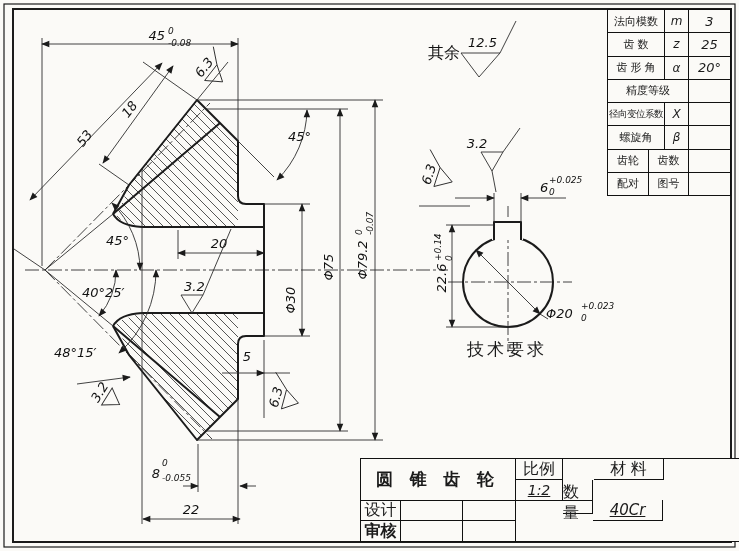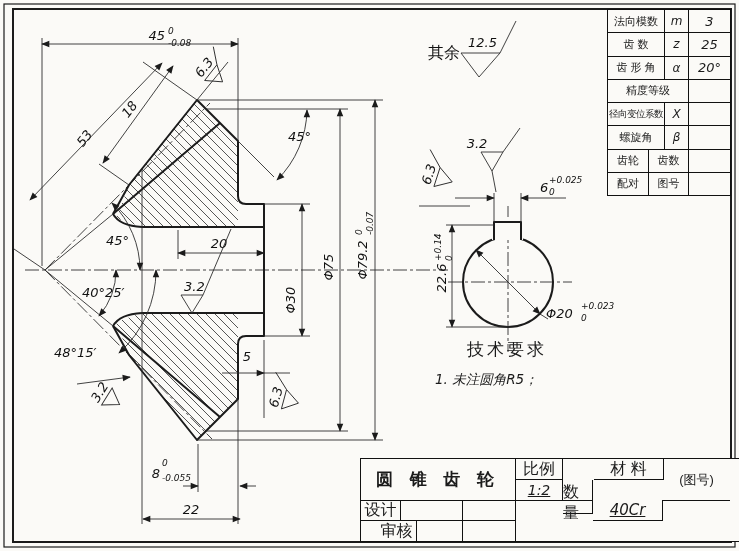--- a/index.html
+++ b/index.html
@@ -261,34 +261,32 @@
   </div>
   <div class="prow">
     <div class="pcell pl2">配对</div>
     <div class="pcell ps2">图号</div>
     <div class="pcell pv"></div>
   </div>
 </div>
 
 <div class="tech">
   <h3>技术要求</h3>
-  <div>1. 未注圆角R5；</div>
 </div>
 
 <div class="tblock">
   <div class="tcell ttl" style="left:0;top:0;width:155px;height:42px;">圆 锥 齿 轮</div>
   <div class="tcell" style="left:155px;top:0;width:47px;height:21px;">比例</div>
   <div class="tcell ital" style="left:155px;top:21px;width:47px;height:21px;">1:2</div>
   <div class="tcell" style="left:202px;top:0;width:30px;height:21px;margin-top:34px;">数量</div>
   <div class="tcell" style="left:202px;top:21px;width:30px;height:21px;"></div>
   <div class="tcell" style="left:233px;top:0;width:70px;height:21px;">材 料</div>
   <div class="tcell ital" style="left:232px;top:21px;width:70px;height:21px;font-size:15px;margin-top:20px;">40Cr</div>
-  <div class="tcell noborder-r" style="left:302px;top:0;width:67px;height:42px;font-size:13px;">(图号)</div>
   <div class="tcell" style="left:0;top:42px;width:40px;height:20px;">设计</div>
   <div class="tcell" style="left:40px;top:42px;width:62px;height:20px;"></div>
   <div class="tcell" style="left:102px;top:42px;width:53px;height:20px;"></div>
-  <div class="tcell noborder-b" style="left:16px;top:62px;width:40px;height:20px;">审核</div>
+  <div class="tcell noborder-b" style="left:0;top:62px;width:40px;height:20px;font-weight:bold;">审核</div>
   <div class="tcell noborder-b" style="left:40px;top:62px;width:62px;height:20px;"></div>
   <div class="tcell noborder-b" style="left:102px;top:62px;width:53px;height:20px;"></div>
   <div class="tcell noborder-r noborder-b" style="left:155px;top:42px;width:214px;height:40px;"></div>
 </div>
 
 </div>
 
 </body></html>

